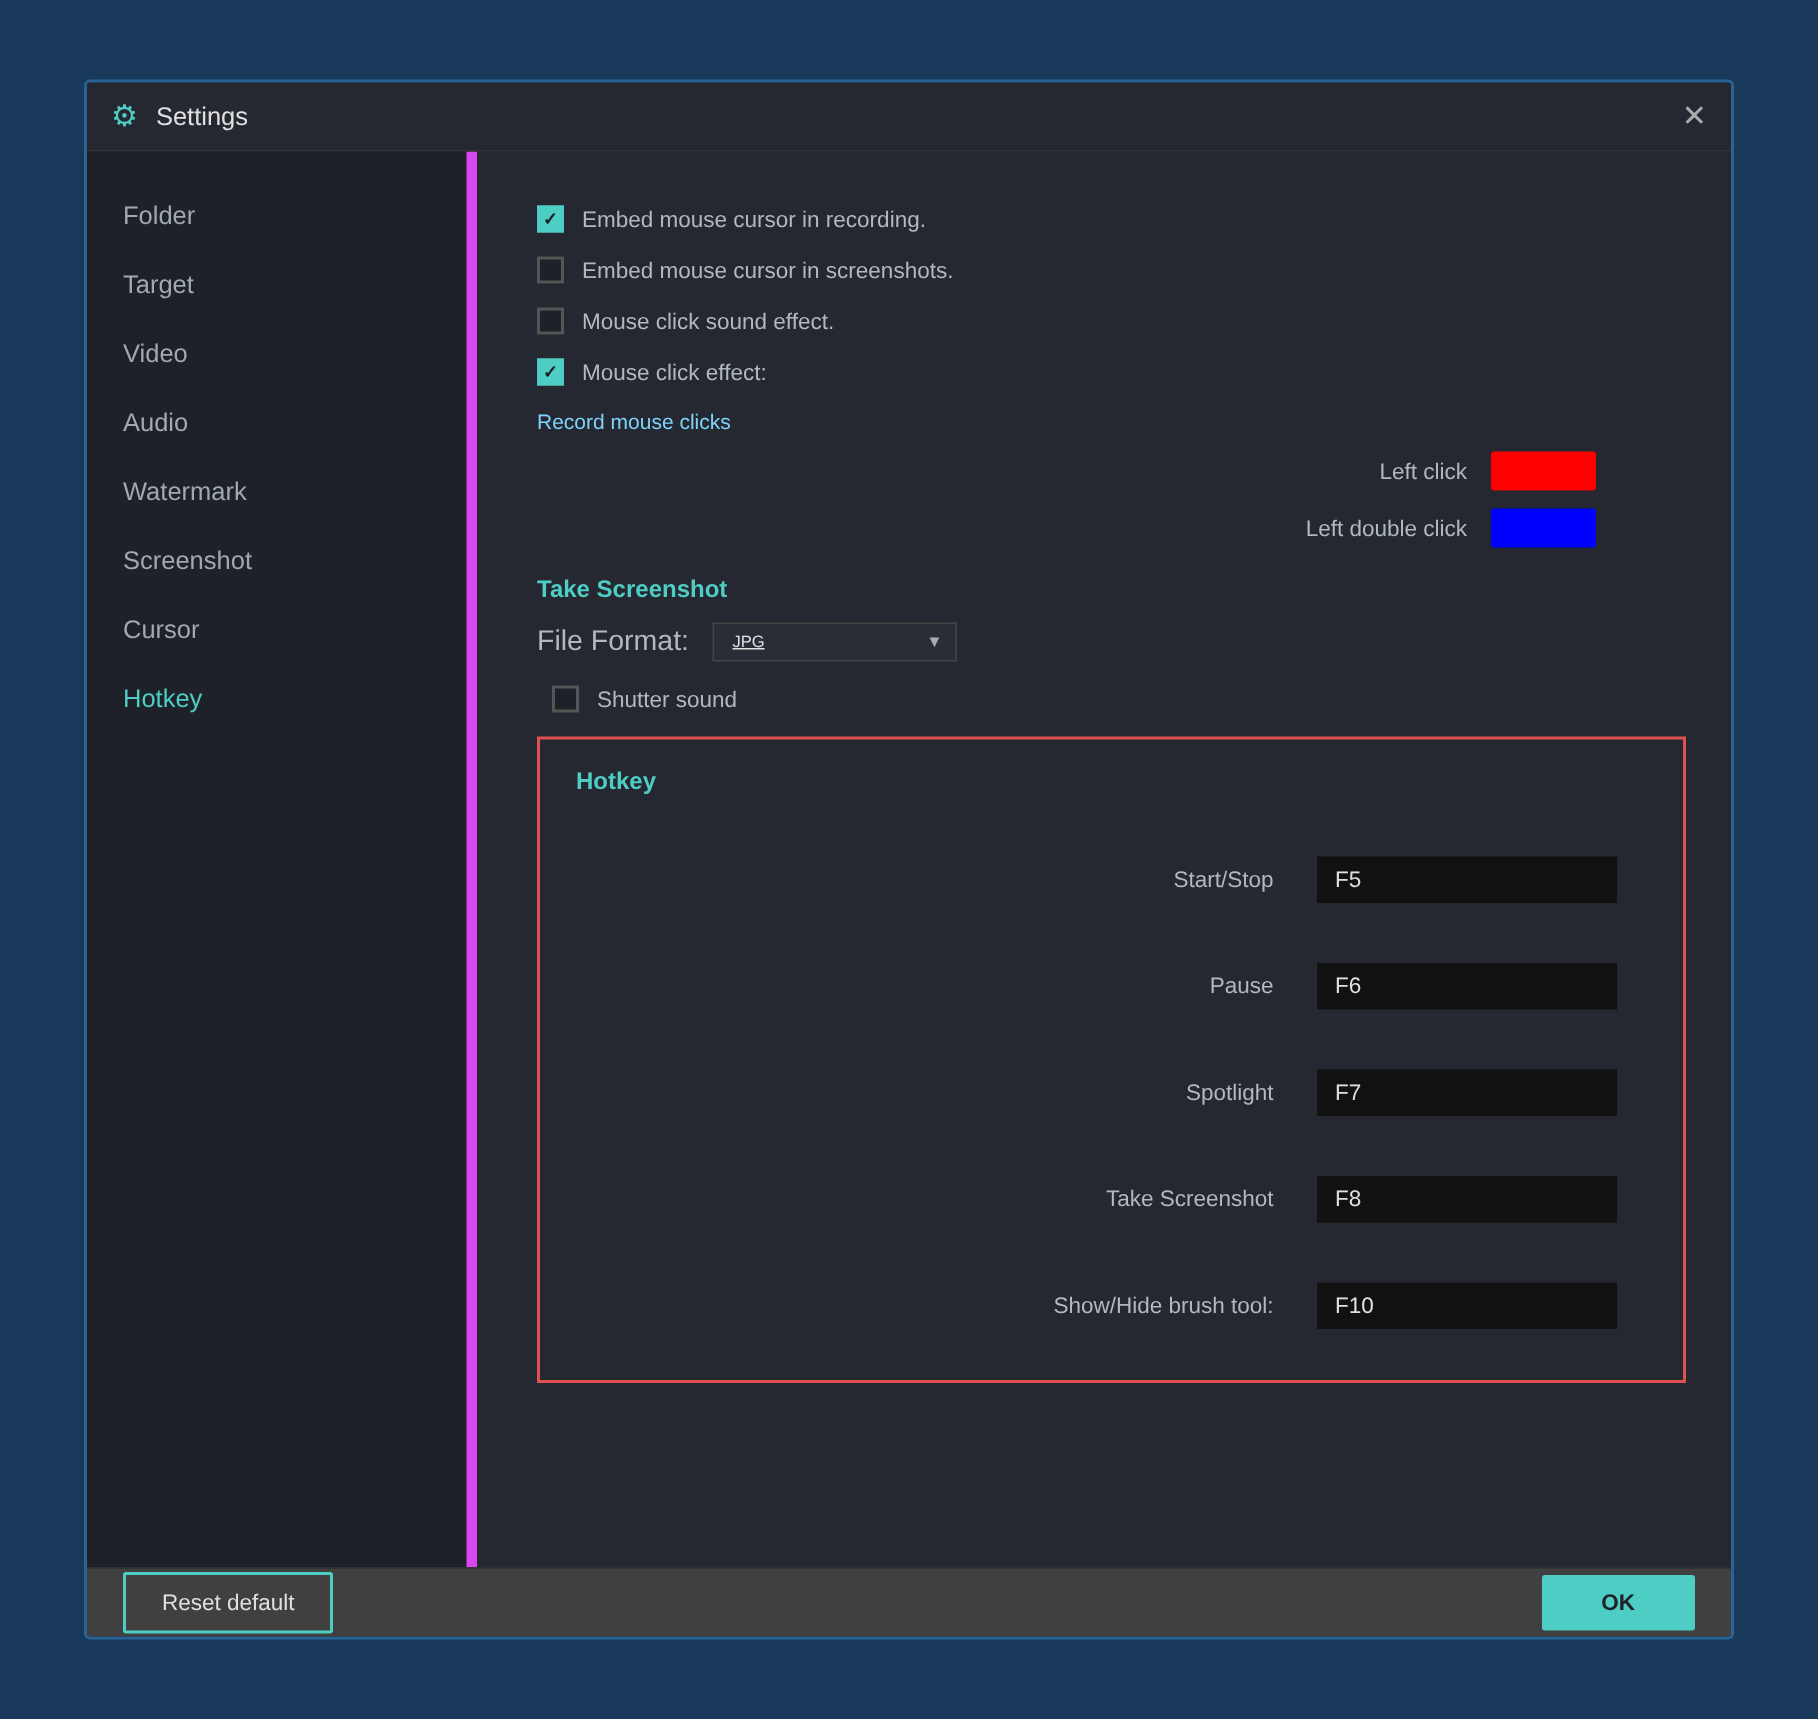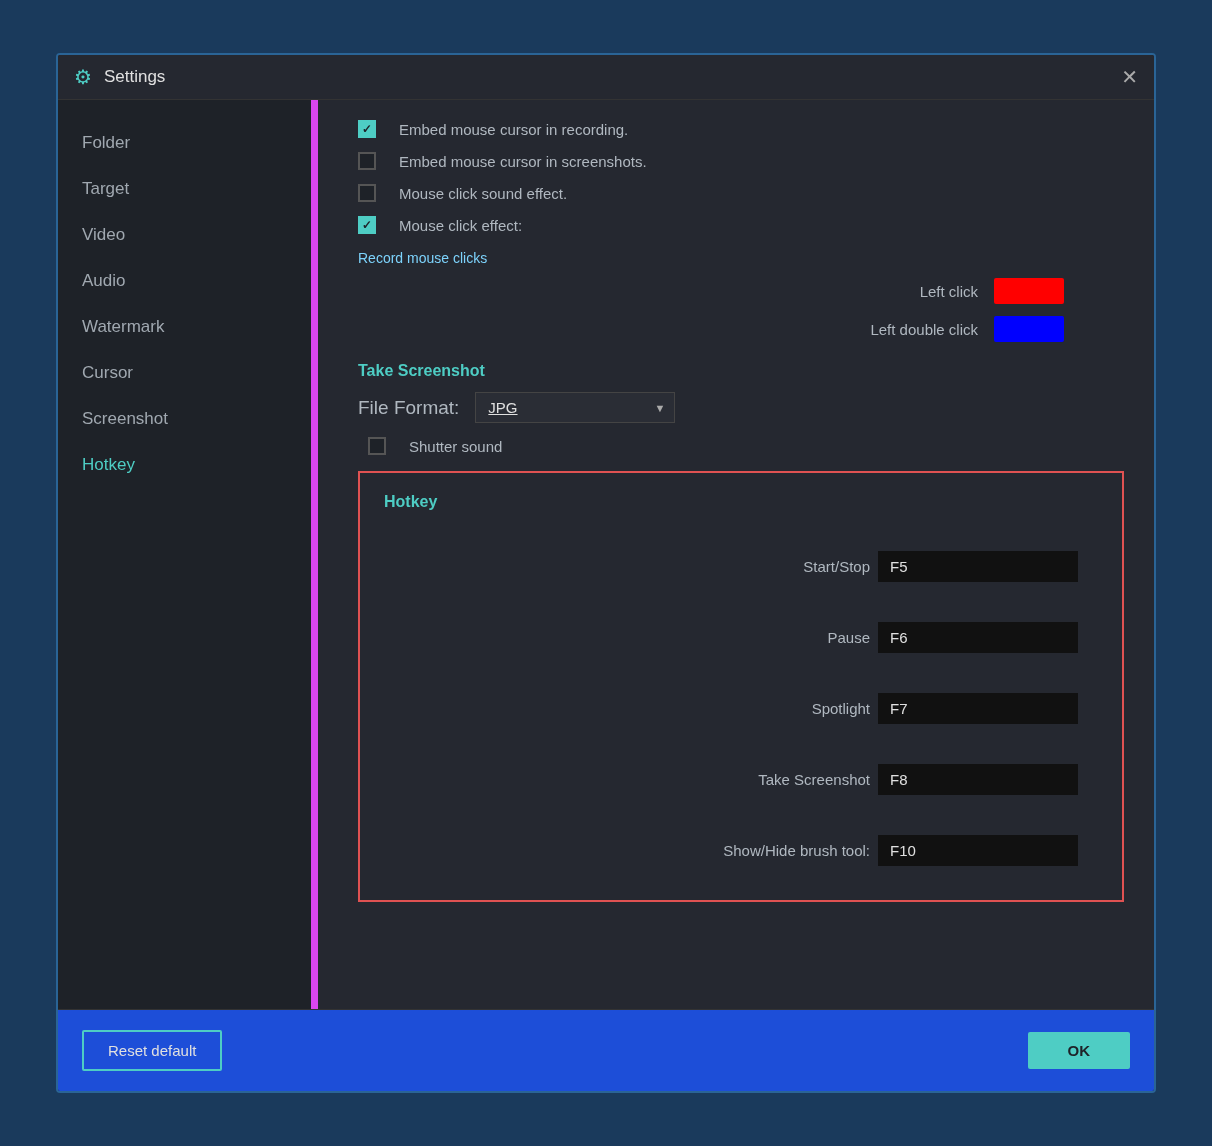--- a/index.html
+++ b/index.html
@@ -74,22 +74,23 @@
       padding: 20px 30px 20px 40px;
       position: relative;
     }
     .content-area::-webkit-scrollbar { width: 12px; }
     .content-area::-webkit-scrollbar-track { background: #1e2228; }
     .content-area::-webkit-scrollbar-thumb { background: #555; border-radius: 3px; }
 
     .option-row {
       display: flex;
       align-items: center;
-      gap: 23px;
+      gap: 12px;
       margin-bottom: 14px;
+      margin-top: 16px;
     }
     .checkbox {
       width: 18px;
       height: 18px;
       border: 2px solid #555;
       background: #1e2228;
       display: inline-flex;
       align-items: center;
       justify-content: center;
       flex-shrink: 0;
@@ -152,22 +153,22 @@
       color: #b0b8c0;
       font-size: 19px;
       text-align: right;
       min-width: 100px;
     }
     .format-select {
       background: #2a2d35;
       border: 1px solid #444;
       color: #e0e0e0;
       padding: 6px 12px;
-      font-size: 15px;
-      width: 200px;
+      font-size: 11px;
+      width: 163px;
       cursor: pointer;
       appearance: none;
       -webkit-appearance: none;
       padding-right: 30px;
       position: relative;
       text-decoration: underline;
     }
     .select-wrapper {
       position: relative;
       display: inline-block;
@@ -194,45 +195,45 @@
       font-size: 16px;
       font-weight: bold;
       margin-bottom: 16px;
     }
     .hotkey-row {
       display: flex;
       align-items: center;
       margin-bottom: 14px;
       justify-content: flex-end;
       padding-right: 20px;
-      gap: 8px;
+      gap: 29px;
       margin-top: 40px;
     }
     .hotkey-label {
       color: #b0b8c0;
       font-size: 15px;
       text-align: right;
       min-width: 160px;
     }
     .hotkey-input {
       background: #111;
       border: none;
       color: #e0e0e0;
       padding: 7px 12px;
       font-size: 15px;
       width: 200px;
       outline: none;
     }
 
     .footer {
-      background: #1d4ed8;
+      background: #404040;
       display: flex;
       align-items: center;
       justify-content: space-between;
-      padding: 20px 24px;
+      padding: 2px 24px;
       border-top: 1px solid #333;
       flex-shrink: 0;
     }
     .btn-reset {
       background: transparent;
       border: 2px solid #4ecdc4;
       color: #e0e0e0;
       padding: 10px 24px;
       font-size: 15px;
       cursor: pointer;
@@ -261,22 +262,22 @@
   </div>
 
   <div class="main-area">
 
     <div class="sidebar">
     <div class="sidebar-item">Folder</div>
         <div class="sidebar-item">Target</div>
         <div class="sidebar-item">Video</div>
         <div class="sidebar-item">Audio</div>
         <div class="sidebar-item">Watermark</div>
+        <div class="sidebar-item">Screenshot</div>
         <div class="sidebar-item">Cursor</div>
-        <div class="sidebar-item">Screenshot</div>
         <div class="sidebar-item active">Hotkey</div>
       </div>
 
     <div class="content-area">
 
       <div class="option-row">
         <div class="checkbox checked"></div>
         <span class="option-label">Embed mouse cursor in recording.</span>
       </div>
       <div class="option-row">

